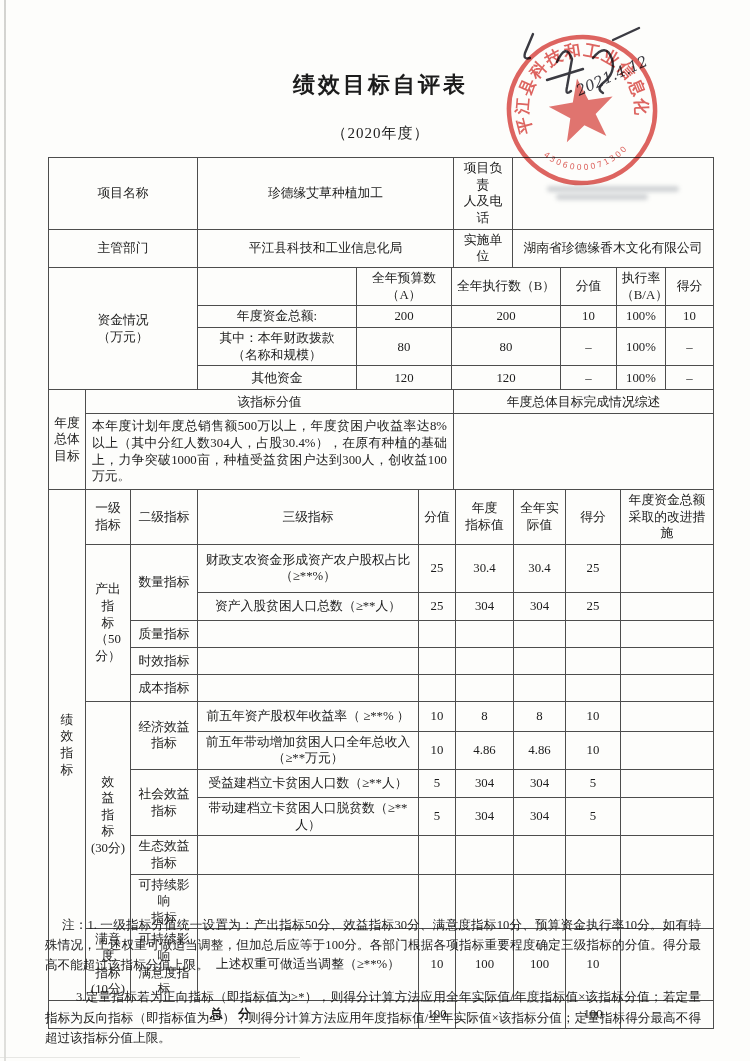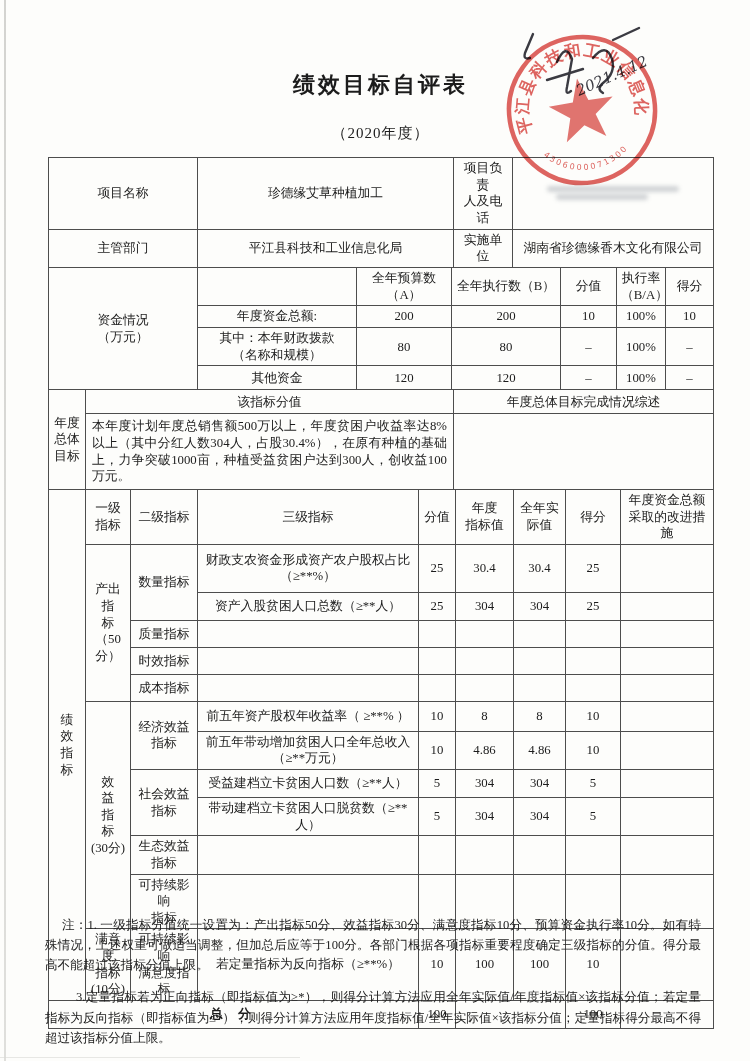--- a/index.html
+++ b/index.html
@@ -299,21 +299,21 @@
           <td></td>
           <td></td>
           <td></td>
     </tr>
     <tr style="height:50px">
       <td class="pl">满意度
 指标
 (10分)</td>
       <td class="pl">可持续影响
 满意度指标</td>
-      <td class="left">若定量指标为反向指标（≥**%）</td>
+      <td class="left">上述权重可做适当调整（≥**%）</td>
       <td>10</td>
       <td>100</td>
       <td>100</td>
       <td>10</td>
       <td></td>
     </tr>
     <tr style="height:28px">
       <td colspan="4" class="bold">总  分</td>
       <td>100</td>
       <td colspan="2"></td>

